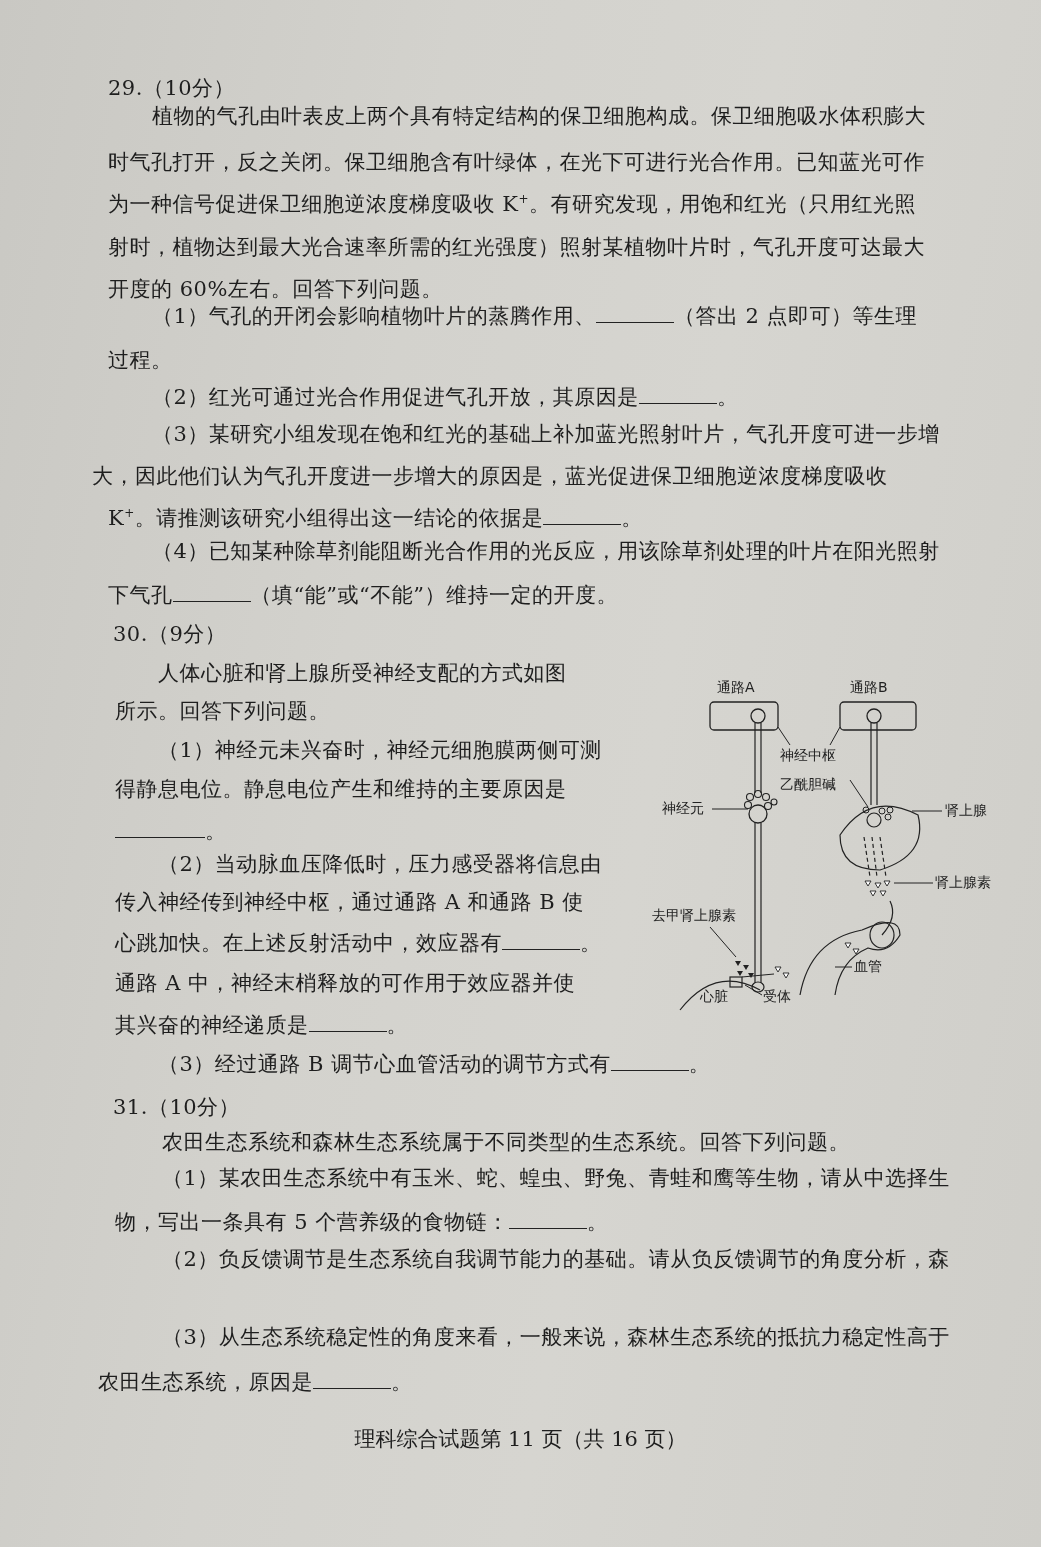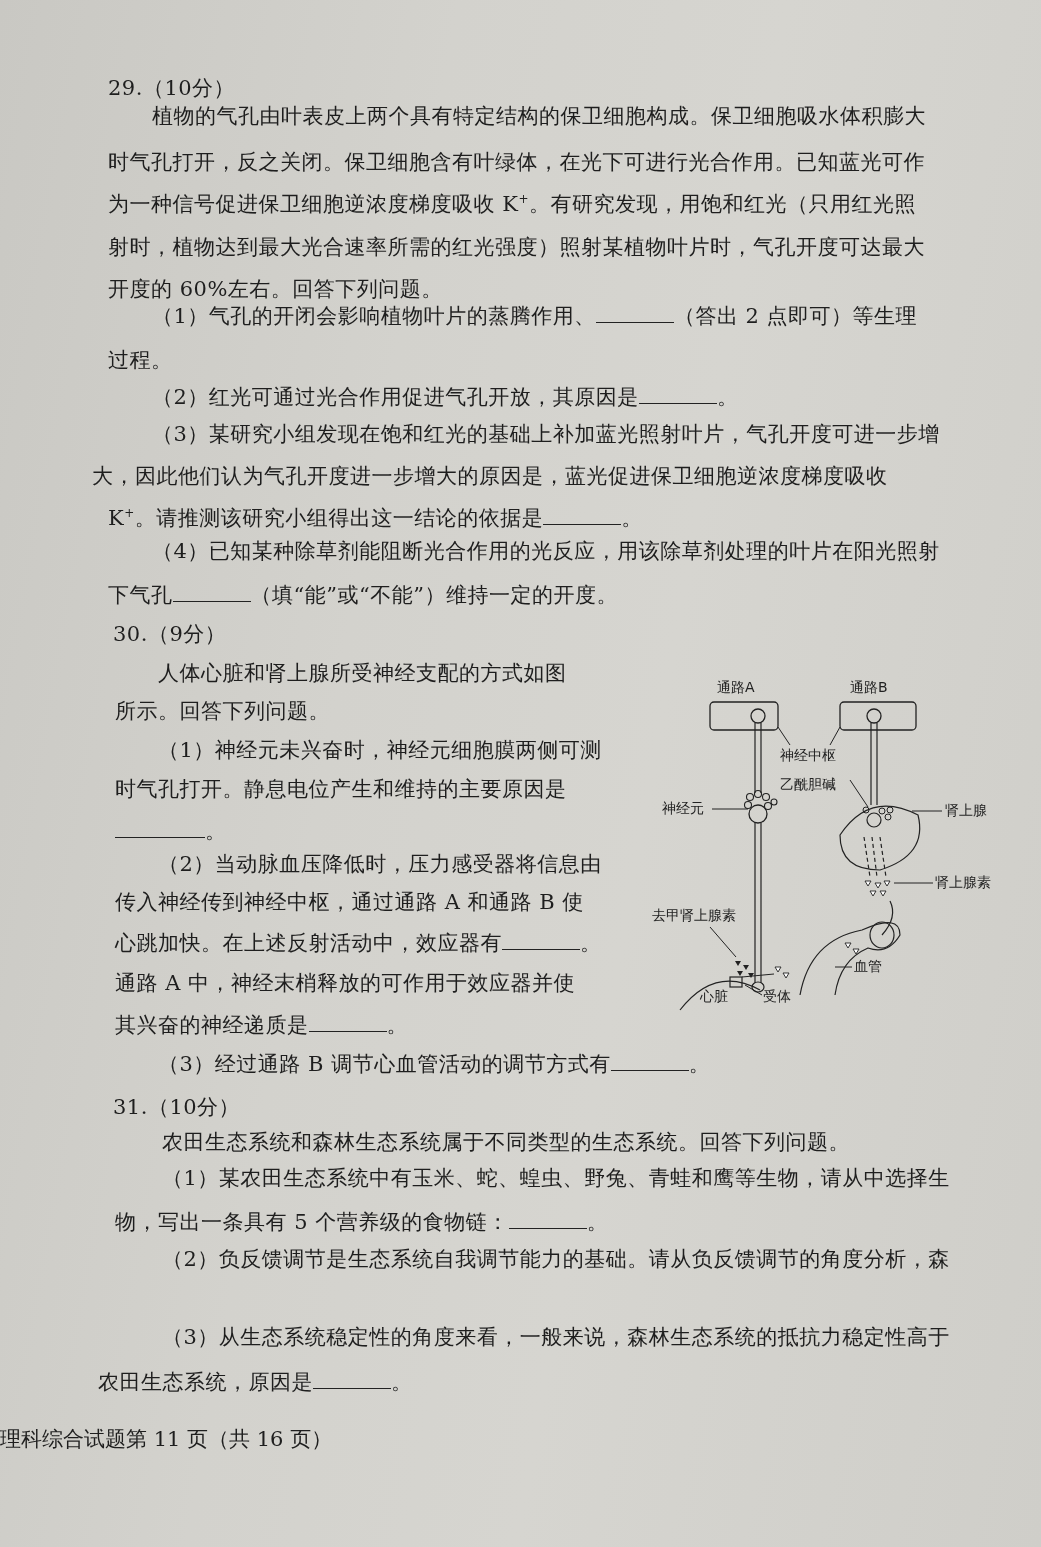--- a/index.html
+++ b/index.html
@@ -4,21 +4,21 @@
 <style>
   html,body{margin:0;padding:0;}
   body{width:1041px;height:1547px;overflow:hidden;
     background:linear-gradient(100deg,#c9c8c3 0%,#d3d2cd 35%,#d6d5d0 60%,#cfcec9 100%);
     font-family:"DejaVu Serif","Liberation Serif",serif;color:#1e1e1e;position:relative;}
   .page{position:absolute;left:0;top:0;width:1041px;height:1495px;}
   .line{position:absolute;font-size:21px;letter-spacing:0.5px;white-space:nowrap;line-height:28px;}
   .blank{display:inline-block;border-bottom:1.5px solid #222;width:78px;height:18px;vertical-align:baseline;}
   .blank.w90{width:90px;}
   sup{font-size:12px;vertical-align:super;line-height:0;}
-  .footer{position:absolute;left:0;width:1041px;text-align:left;font-size:21px;top:1425px;}
+  .footer{position:absolute;left:0;width:1041px;text-align:center;font-size:21px;top:1425px;}
   .fig{position:absolute;left:650px;top:665px;width:380px;height:360px;}
   .fig text{font-family:"DejaVu Sans","Liberation Sans",sans-serif;font-size:14px;fill:#222;}
 </style>
 </head>
 <body>
 
 <div class="page">
 
   <div class="line" style="left:108px;top:74px">29.（10分）</div>
   <div class="line" style="left:152px;top:102px">植物的气孔由叶表皮上两个具有特定结构的保卫细胞构成。保卫细胞吸水体积膨大</div>
@@ -33,21 +33,21 @@
   <div class="line" style="left:152px;top:420px">（3）某研究小组发现在饱和红光的基础上补加蓝光照射叶片，气孔开度可进一步增</div>
   <div class="line" style="left:92px;top:462px">大，因此他们认为气孔开度进一步增大的原因是，蓝光促进保卫细胞逆浓度梯度吸收</div>
   <div class="line" style="left:108px;top:504px"><span>K</span><sup>+</sup><span>。请推测该研究小组得出这一结论的依据是</span><span class="blank"></span><span>。</span></div>
   <div class="line" style="left:152px;top:537px">（4）已知某种除草剂能阻断光合作用的光反应，用该除草剂处理的叶片在阳光照射</div>
   <div class="line" style="left:108px;top:581px"><span>下气孔</span><span class="blank"></span><span>（填“能”或“不能”）维持一定的开度。</span></div>
 
   <div class="line" style="left:113px;top:620px">30.（9分）</div>
   <div class="line" style="left:158px;top:659px">人体心脏和肾上腺所受神经支配的方式如图</div>
   <div class="line" style="left:115px;top:697px">所示。回答下列问题。</div>
   <div class="line" style="left:158px;top:736px">（1）神经元未兴奋时，神经元细胞膜两侧可测</div>
-  <div class="line" style="left:115px;top:775px">时气孔打开。静息电位产生和维持的主要原因是</div>
+  <div class="line" style="left:115px;top:775px">得静息电位。静息电位产生和维持的主要原因是</div>
   <div class="line" style="left:115px;top:817px"><span class="blank w90"></span><span>。</span></div>
   <div class="line" style="left:158px;top:850px">（2）当动脉血压降低时，压力感受器将信息由</div>
   <div class="line" style="left:115px;top:888px">传入神经传到神经中枢，通过通路 A 和通路 B 使</div>
   <div class="line" style="left:115px;top:929px"><span>心跳加快。在上述反射活动中，效应器有</span><span class="blank"></span><span>。</span></div>
   <div class="line" style="left:115px;top:969px">通路 A 中，神经末梢释放的可作用于效应器并使</div>
   <div class="line" style="left:115px;top:1011px"><span>其兴奋的神经递质是</span><span class="blank"></span><span>。</span></div>
   <div class="line" style="left:158px;top:1050px"><span>（3）经过通路 B 调节心血管活动的调节方式有</span><span class="blank"></span><span>。</span></div>
 
   <svg class="fig" viewBox="0 0 380 360">
     <text x="67" y="27">通路A</text>

